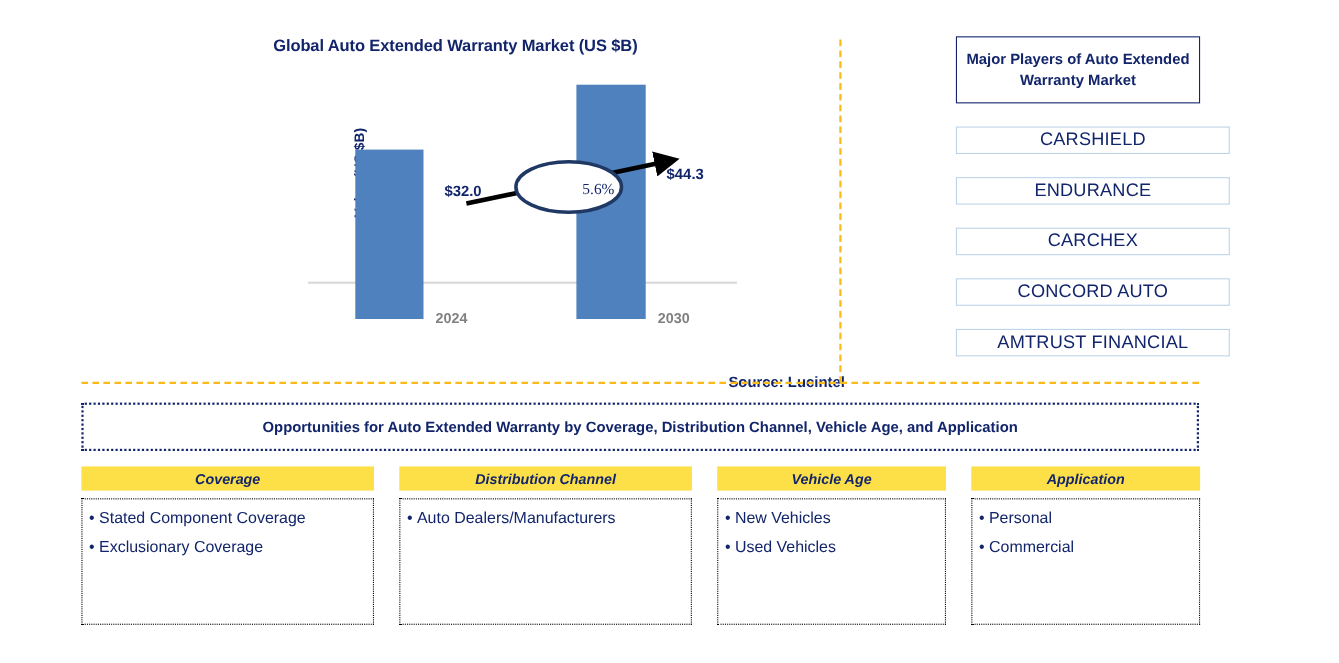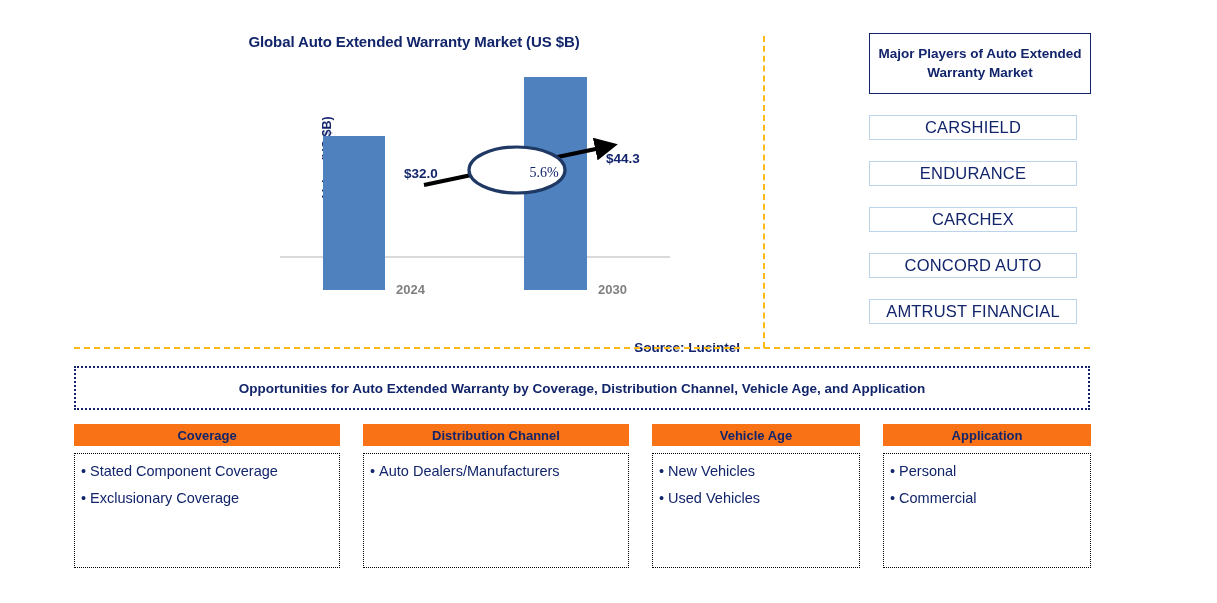--- a/index.html
+++ b/index.html
@@ -101,21 +101,21 @@
     left: 437px; top: 145px;
     width: 66px;
     text-align: center;
     font-size: 14px;
     color: #12256b;
     font-family: "Liberation Serif", serif;
   }
 
   #source-text {
     position: absolute;
-    left: 386px; top: 320px;
+    left: 414px; top: 320px;
     width: 280px;
     text-align: right;
     font-size: 13.5px;
     font-weight: bold;
     color: #12256b;
   }
 
   
   #vertical-divider {
     position: absolute;
@@ -146,21 +146,21 @@
     justify-content: center;
     text-align: center;
     font-size: 13.5px;
     font-weight: bold;
     line-height: 1.35;
     color: #12256b;
     padding: 0 6px;
   }
   .player-item {
     box-sizing: border-box;
-    width: 208px;
+    width: 249px;
     height: 25px;
     margin-top: 21px;
     border: 1px solid #bcd4ea;
     display: flex;
     align-items: center;
     justify-content: center;
     font-size: 16.5px;
     color: #12256b;
     letter-spacing: 0.2px;
     white-space: nowrap;
@@ -193,27 +193,28 @@
     width: 266px;
     flex: 0 0 266px;
   }
   .category-col.narrow {
     width: 208px;
     flex: 0 0 208px;
   }
   .category-header {
     box-sizing: border-box;
     height: 22px;
-    background: #f97316;
+    background: #fde047;
     display: flex;
     align-items: center;
     justify-content: center;
     font-size: 13px;
     font-weight: bold;
     color: #12256b;
+    font-style: italic;
   }
   .category-list {
     box-sizing: border-box;
     margin-top: 7px;
     height: 115px;
     border: 1.6px dotted #000000;
     padding: 10px 6px 0 6px;
   }
   .category-list .item {
     font-size: 14.5px;

